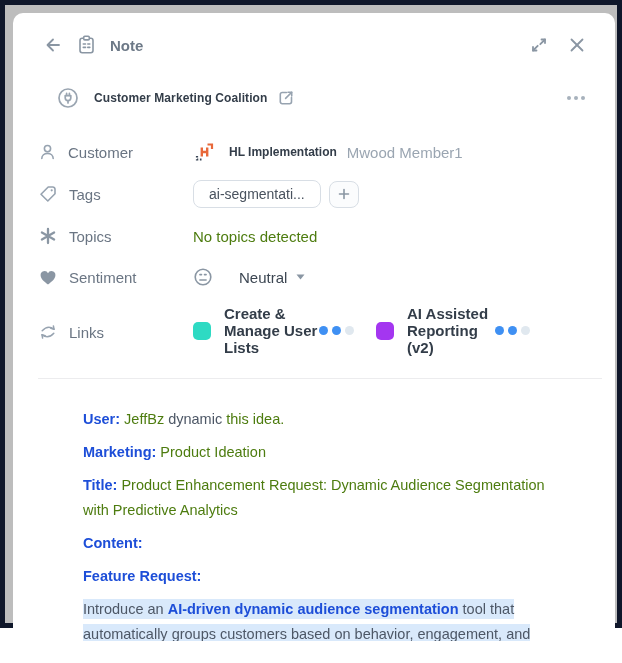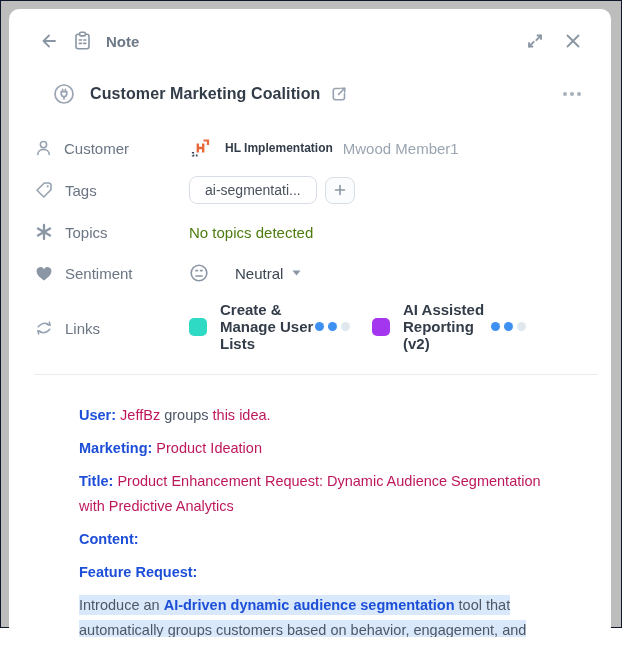--- a/index.html
+++ b/index.html
@@ -2,41 +2,41 @@
 <html><head>
 <meta charset="utf-8">
 <style>
   * { box-sizing: border-box; margin: 0; padding: 0; }
   html,body { width:622px; height:663px; }
   body { font-family: "Liberation Sans", sans-serif; }
 
   .frame {
     width:622px; height:628px;
     background:#bdbdbd;
-    border:1px solid #0f172a;
+    border:5px solid #0f172a;
     position:relative;
   }
   .card {
     position:absolute; left:8px; top:8px; width:602px; height:628px;
     background:#ffffff; border-radius:10px;
     overflow:hidden;
   }
 
   
   .topbar { display:flex; align-items:center; justify-content:space-between;
             padding:22px 28px 0 30px; }
   .topbar-left { display:flex; align-items:center; gap:14px; }
   .topbar-right { display:flex; align-items:center; gap:18px; }
   .type-label { color:#6d7987; font-size:15px; font-weight:600; }
   .icon-btn { display:inline-flex; cursor:pointer; }
   .icon-flex { display:inline-flex; }
 
   
   .title-row { display:flex; align-items:center; margin:32px 28px 0 44px; }
-  .title-row h1 { font-size:16px; font-weight:700; color:#333d49; margin:0 10px 0 15px; letter-spacing:.1px; }
+  .title-row h1 { font-size:12px; font-weight:700; color:#333d49; margin:0 10px 0 15px; letter-spacing:.1px; }
   .menu-btn { margin-left:auto; display:flex; gap:3px; cursor:pointer; padding:6px 2px; }
   .mdot { width:4px; height:4px; border-radius:50%; background:#a7b1bc; }
 
   
   .fields { margin:30px 0 0 26px; }
   .field-row { display:flex; align-items:center; margin-bottom:15px; min-height:26px; }
   .field-row.top-align { align-items:center; }
   .field-label { width:154px; display:flex; align-items:center; gap:12px; flex:0 0 154px; }
   .f-text { color:#6a7583; font-size:15px; font-weight:500; }
   .field-value { display:flex; align-items:center; }
@@ -62,21 +62,21 @@
   .dot { width:9px; height:9px; border-radius:50%; }
   .dot.on { background:#3f90f3; }
   .dot.off { background:#e0e8ef; }
 
   .divider { border:none; border-top:1px solid #ececee; margin:22px 13px 0 25px; }
 
   
   .note-body { margin:28px 46px 0 70px; font-size:14.5px; line-height:25px; color:#4d5766; }
   .note-body p { margin:0 0 8px; }
   .b { font-weight:700; color:#1d4ed8; }
-  .lnk { color:#be185d; cursor:pointer; }
+  .lnk { color:#4d7c0f; cursor:pointer; }
   mark.hl { background:#d9e9fb; color:#4d5766; padding:2px 0; }
 
   svg { display:block; }
 </style>
 </head>
 <body>
 
 <div class="frame">
 <div class="card">
 
@@ -258,21 +258,21 @@
     </div>
 
   </div>
 
   <hr class="divider">
 
   <div class="note-body">
     <p>
       <span class="b">User:</span>
       <span class="lnk">JeffBz</span>
-      <span>groups</span>
+      <span>dynamic</span>
       <span class="lnk">this idea.</span>
     </p>
     <p>
       <span class="b">Marketing:</span>
       <span class="lnk">Product Ideation</span>
     </p>
     <p>
       <span class="b">Title:</span>
       <span class="lnk">Product Enhancement Request: Dynamic Audience Segmentation with Predictive Analytics</span>
     </p>

